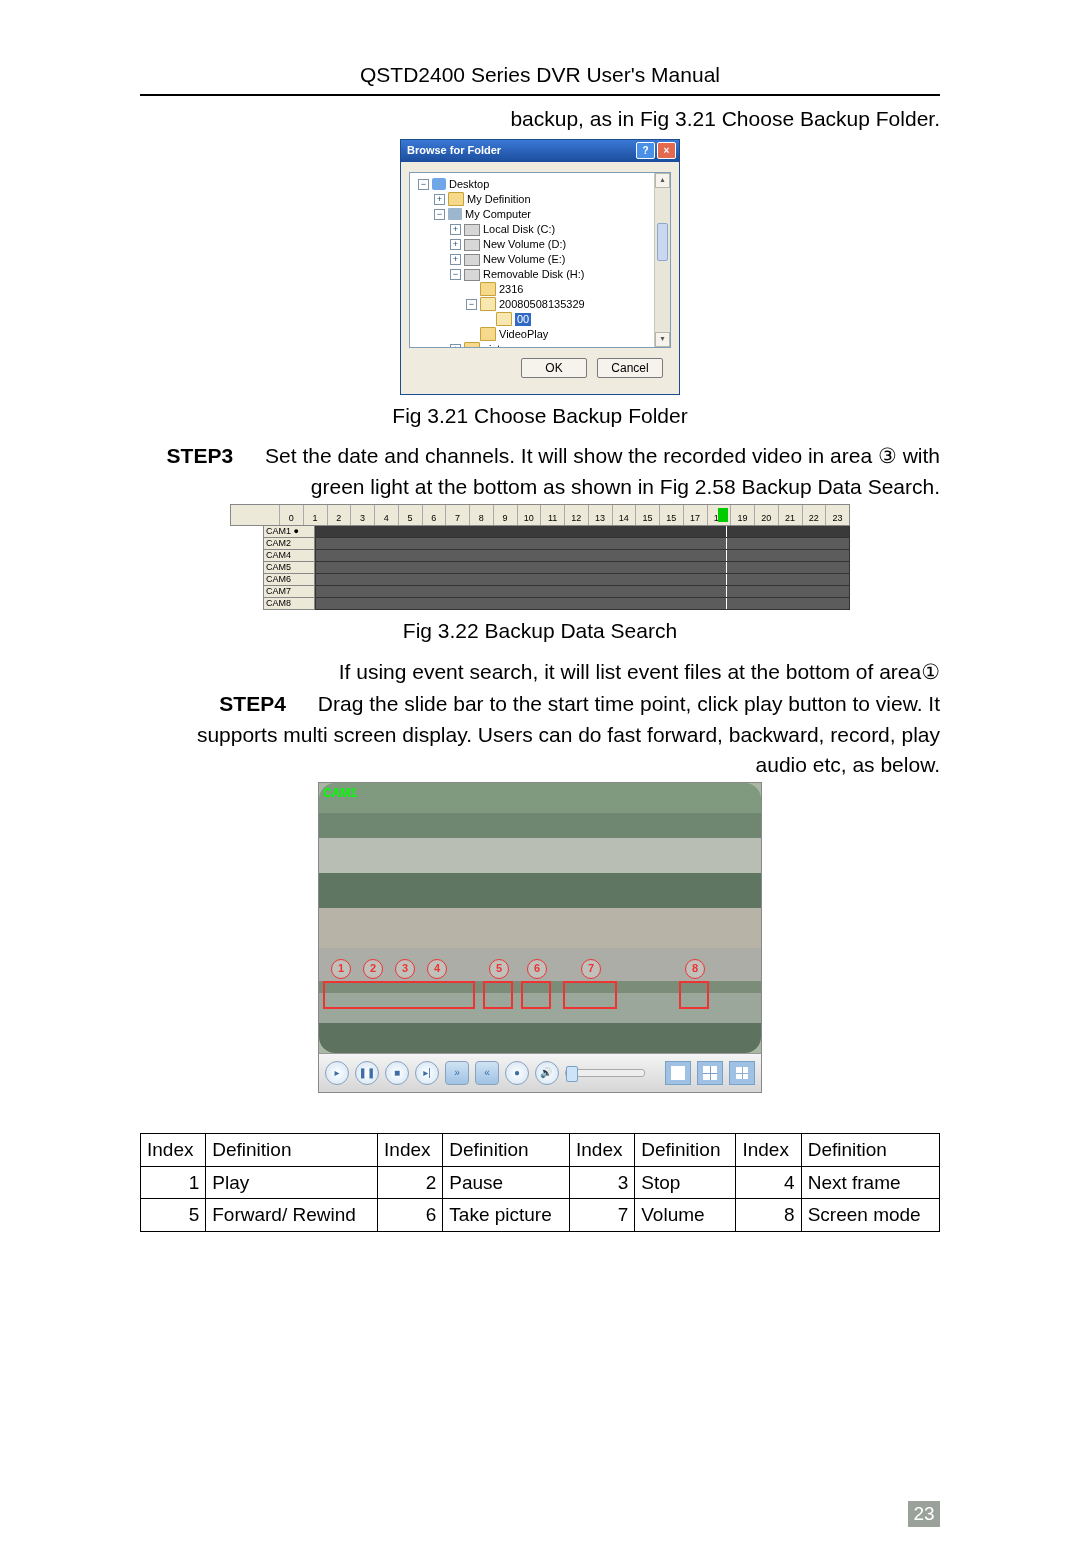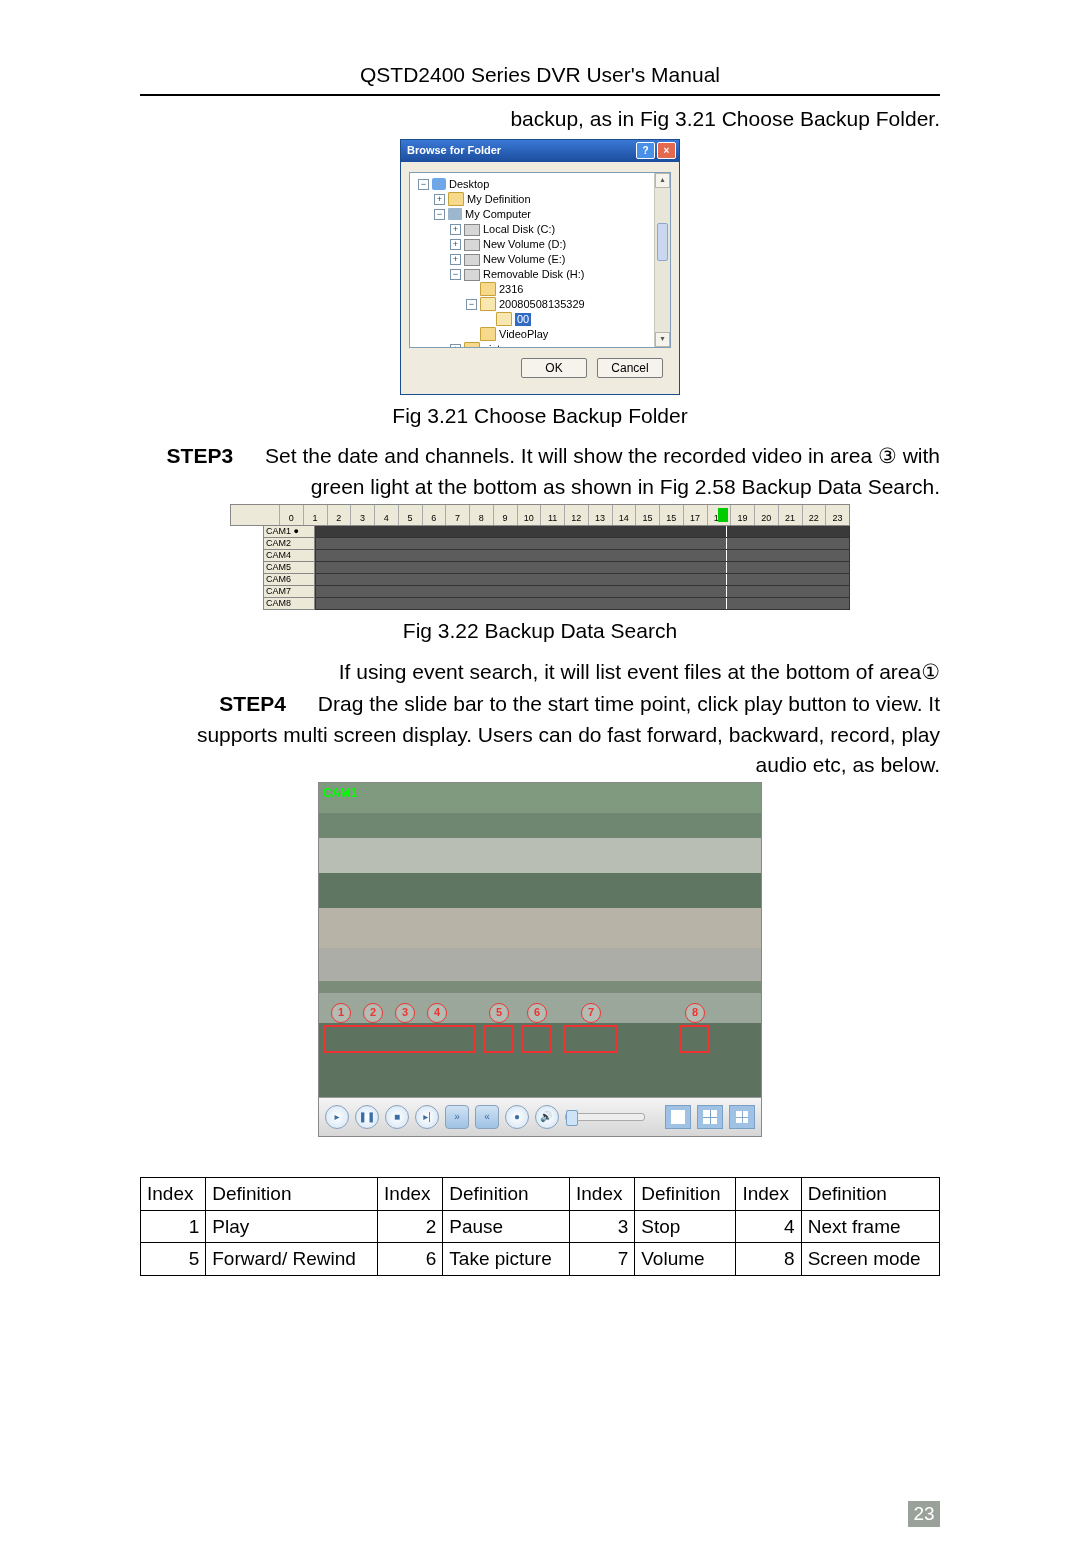--- a/index.html
+++ b/index.html
@@ -98,33 +98,34 @@
   .cam-label { width:48px; background:#ece9d8; border:1px solid #888; border-top:none; font-size:9px; padding-left:2px; display:flex; align-items:center; color:#000;}
   .cam-track { flex:1; background:#5c5c5c; border:1px solid #333; border-top:none; position:relative;}
   .cam-row:nth-child(1) .cam-track { background:#3a3a3a; }
   .marker-line { position:absolute; top:0; bottom:0; width:1px; background:#fff;}
   .head-cursor { position:absolute; left:48px; right:0; top:0; height:20px;}
   .head-green { position:absolute; width:10px; height:14px; top:3px; background:#0c0;}
 
   
   .play-fig { width:442px; margin:0 auto; border:1px solid #888; background:#a9b8a3; position:relative; }
   .play-img {
-    height: 314px;
+    height: 270px;
     background:
       linear-gradient(to bottom,
         #7f9a7f 0 30px,
         #6f8670 30px 55px,
         #b9beb4 55px 90px,
         #5f7762 90px 125px,
         #b7b3a7 125px 165px,
         #acada6 165px 198px,
         #7b8d78 198px 210px,
         #9aa79a 210px 240px,
         #5d725f 240px 270px);
     position:relative;
+    border-radius:16px;
   }
   .cam-corner { position:absolute; top:2px; left:4px; font-size:12px; font-weight:bold; color:#0f0;}
   .red-box { position:absolute; border:2px solid #e33; box-sizing:border-box;}
   .rb-controls { left:4px; bottom:44px; width:152px; height:28px;}
   .rb-5 { left:164px; bottom:44px; width:30px; height:28px;}
   .rb-6 { left:202px; bottom:44px; width:30px; height:28px;}
   .rb-7 { left:244px; bottom:44px; width:54px; height:28px;}
   .rb-8 { left:360px; bottom:44px; width:30px; height:28px;}
   .circ-num { position:absolute; width:18px; height:18px; border:1.5px solid #e33; border-radius:50%; color:#e33; font-size:11px; font-weight:bold; display:flex; align-items:center; justify-content:center; background:rgba(255,255,255,0.25);}
   .play-bar {

